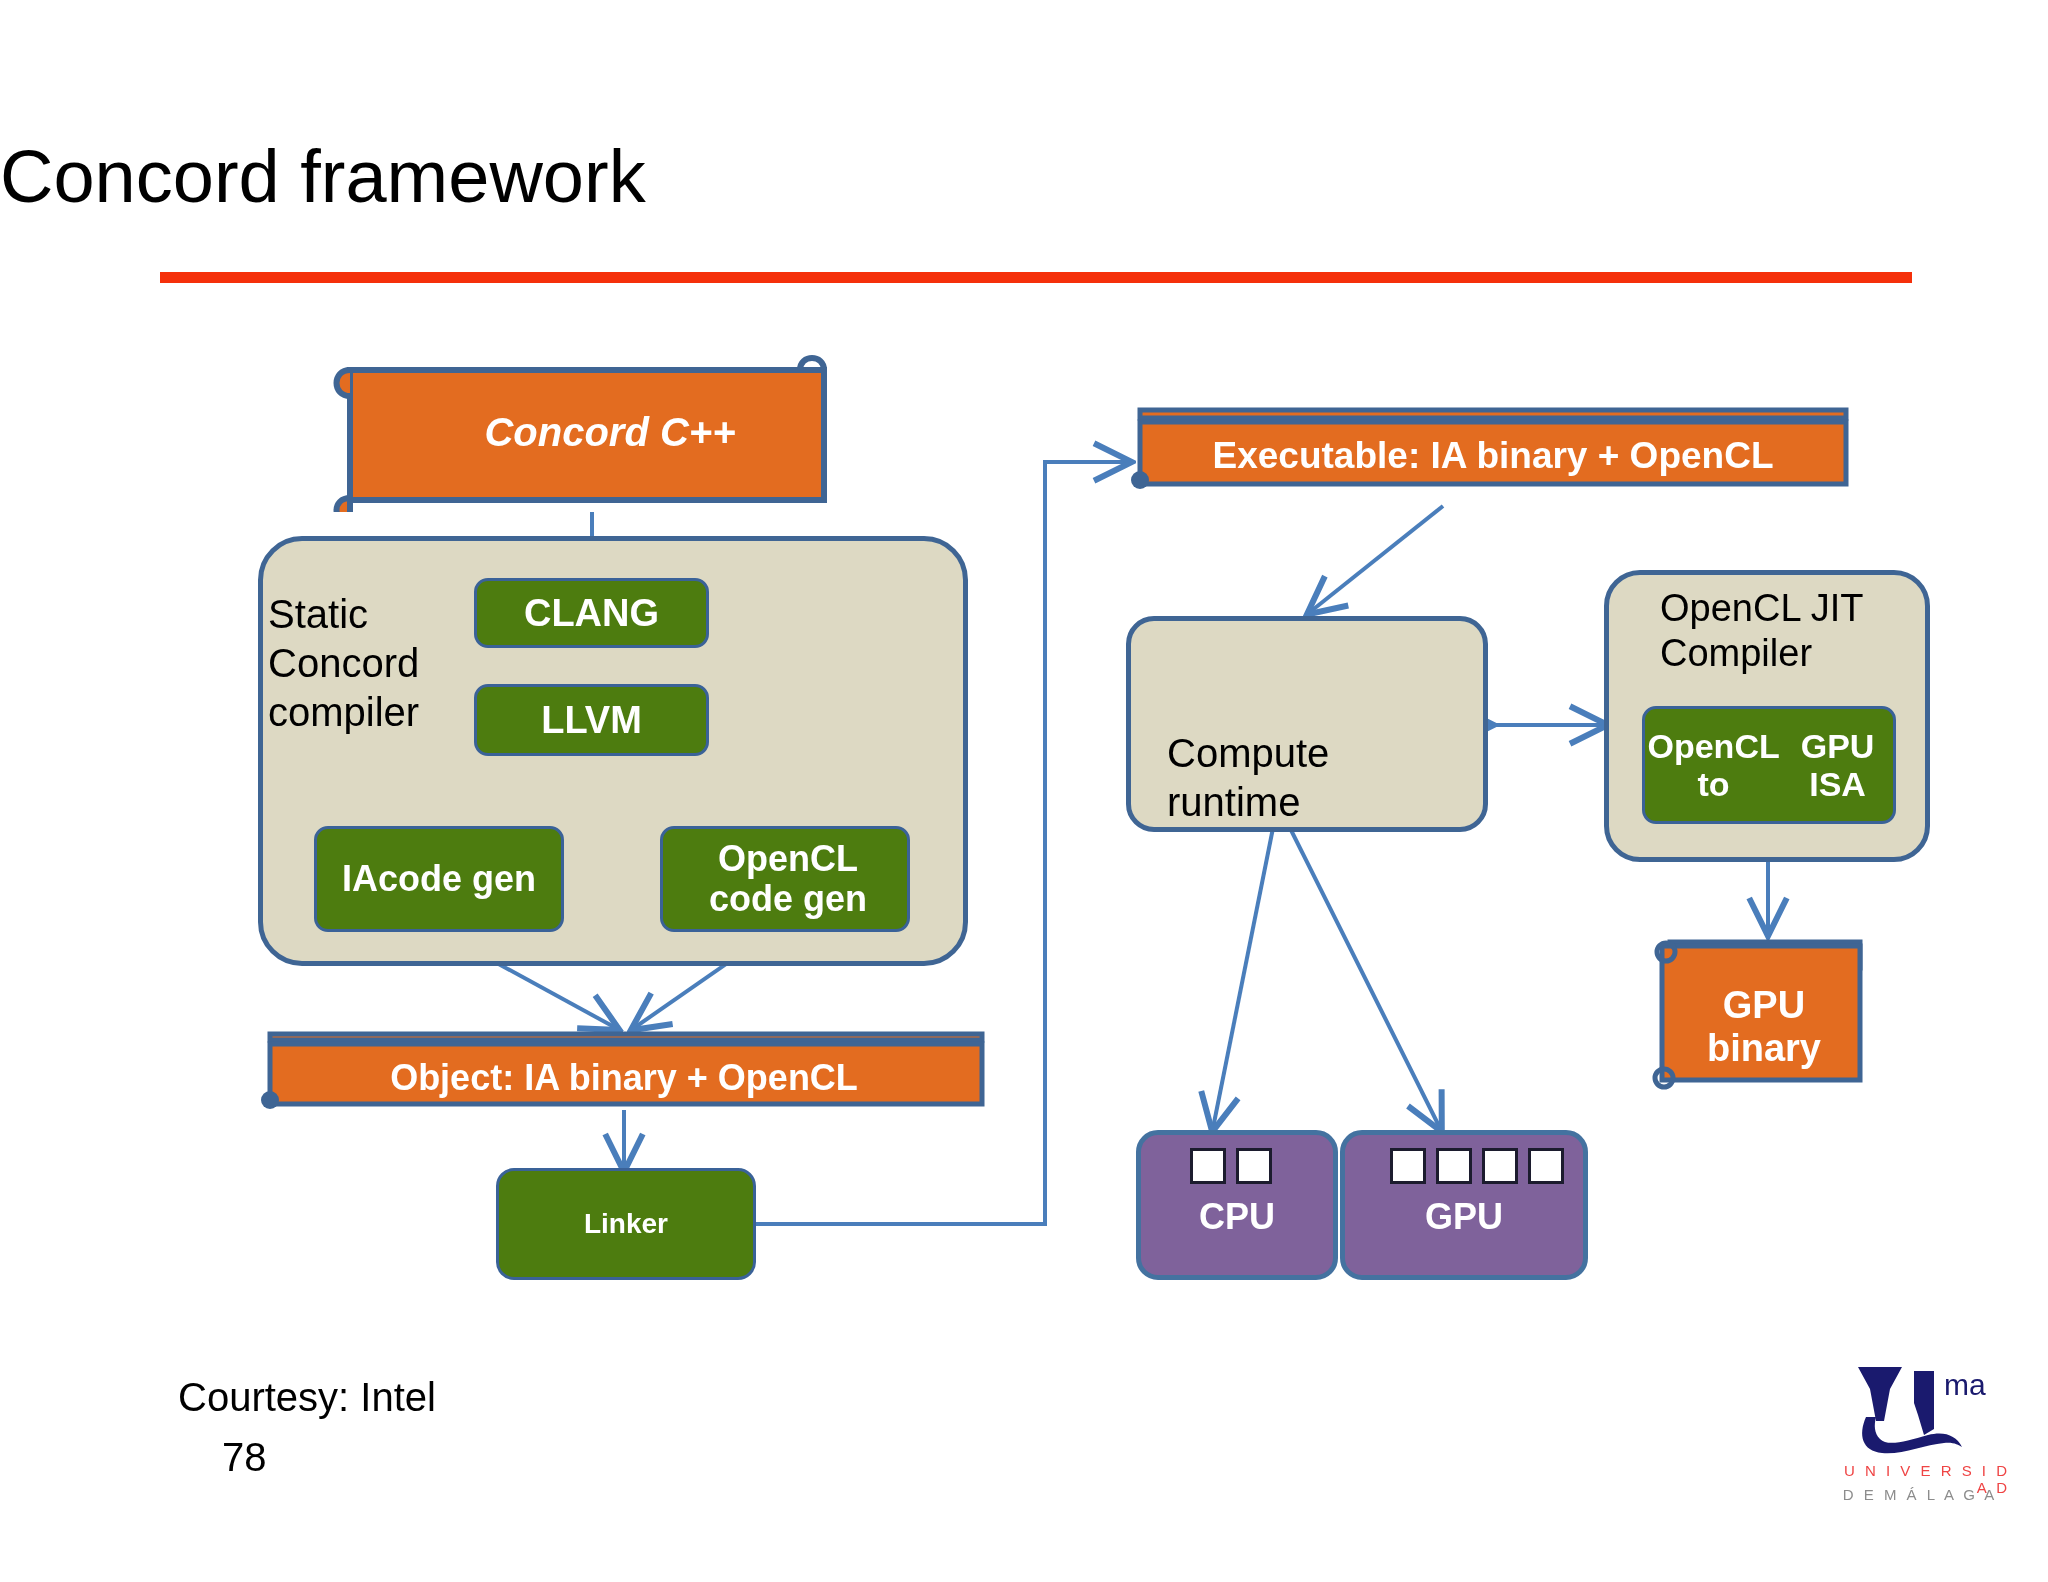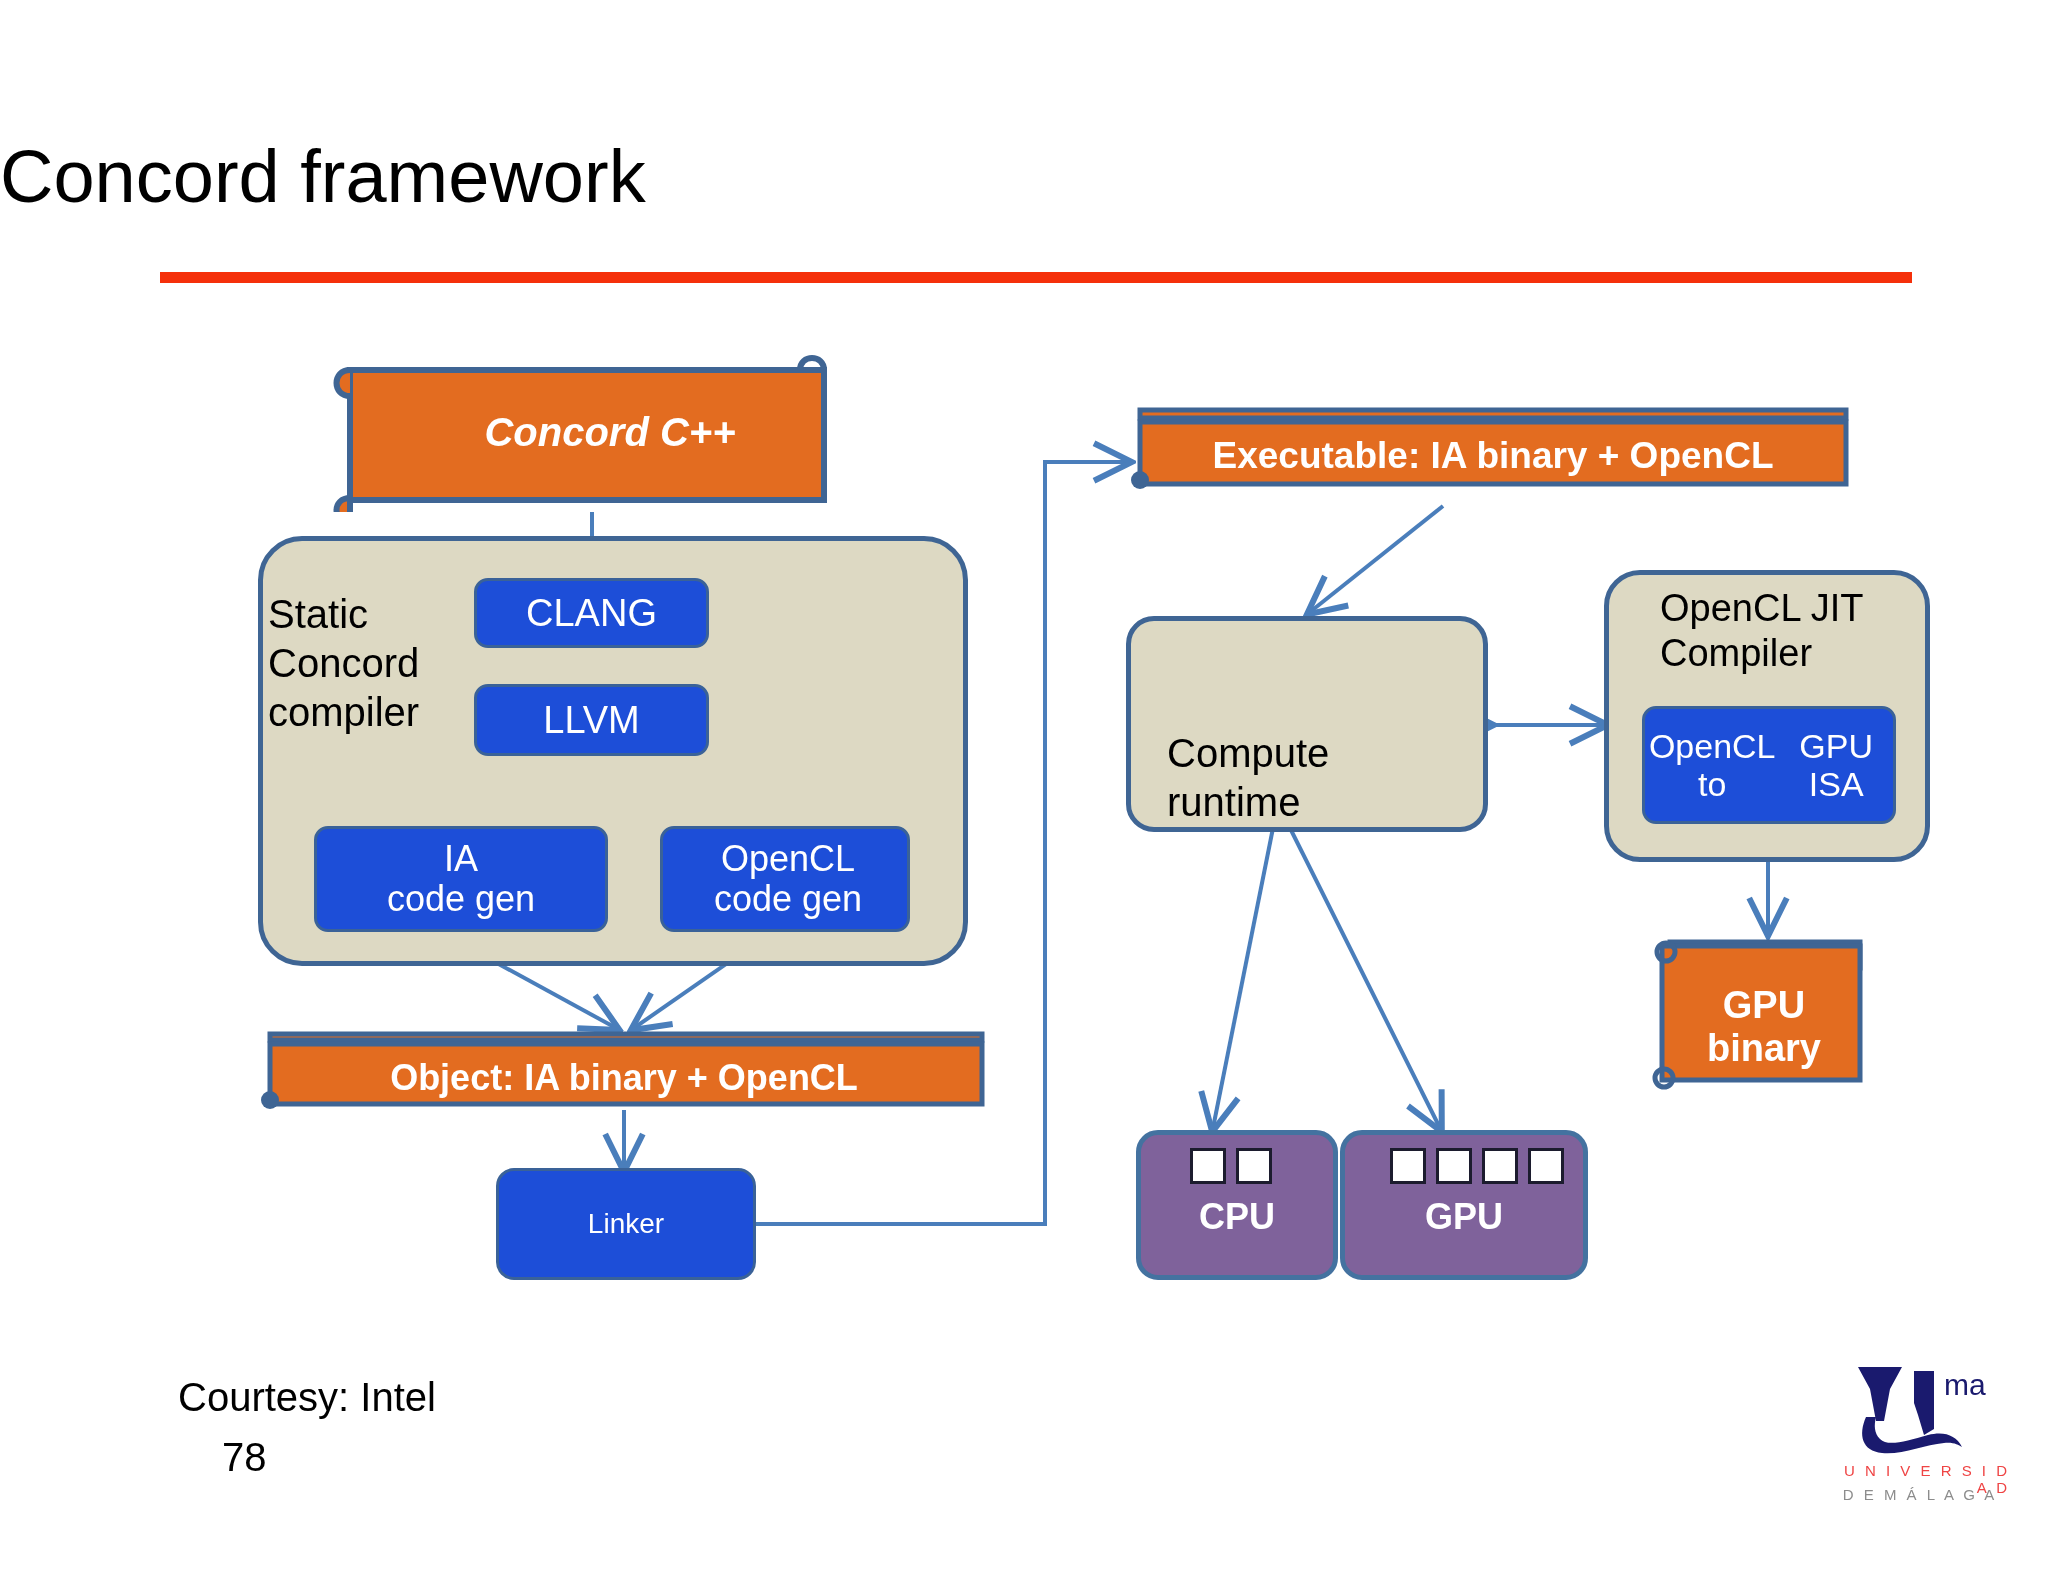--- a/index.html
+++ b/index.html
@@ -17,22 +17,22 @@
 
   
   #wires{position:absolute;left:0;top:0;width:2048px;height:1582px;
          pointer-events:none;}
 
   
   .node{position:absolute;box-sizing:border-box;display:flex;
         align-items:center;justify-content:center;text-align:center;
         font-family:"Liberation Sans",sans-serif;line-height:1.12;}
 
-  .blue{background:#1d4ed8;border:3px solid #3a6298;border-radius:14px;
-        color:#ffffff;font-weight:400;}
+  .blue{background:#4d7c0f;border:3px solid #3a6298;border-radius:14px;
+        color:#ffffff;font-weight:700;}
   .beige{background:#ddd9c3;border:5px solid #3f6594;border-radius:34px;
          color:#000;font-weight:400;}
   .purple{background:#7f629b;border:5px solid #4472a0;border-radius:22px;
           color:#ffffff;font-weight:600;}
 
   
   .scroll{position:absolute;}
   .scroll .lbl{position:absolute;left:0;top:0;width:100%;height:100%;
      display:flex;align-items:center;justify-content:center;
      color:#fff;font-weight:700;font-family:"Liberation Sans",sans-serif;
@@ -119,21 +119,21 @@
   </div>
 
   <div class="node blue" style="left:474px;top:578px;width:235px;height:70px;font-size:38px;">
     <span>CLANG</span>
   </div>
 
   <div class="node blue" style="left:474px;top:684px;width:235px;height:72px;font-size:38px;">
     <span>LLVM</span>
   </div>
 
-  <div class="node blue" style="left:314px;top:826px;width:294px;height:106px;font-size:36px;flex-direction:column;">
+  <div class="node blue" style="left:314px;top:826px;width:250px;height:106px;font-size:36px;flex-direction:row;">
     <span>IA</span>
     <span>code gen</span>
   </div>
 
   <div class="node blue" style="left:660px;top:826px;width:250px;height:106px;font-size:36px;flex-direction:column;padding-left:6px;">
     <span>OpenCL</span>
     <span>code gen</span>
   </div>
 
   <div class="scroll" style="left:256px;top:1028px;width:736px;height:84px;">

